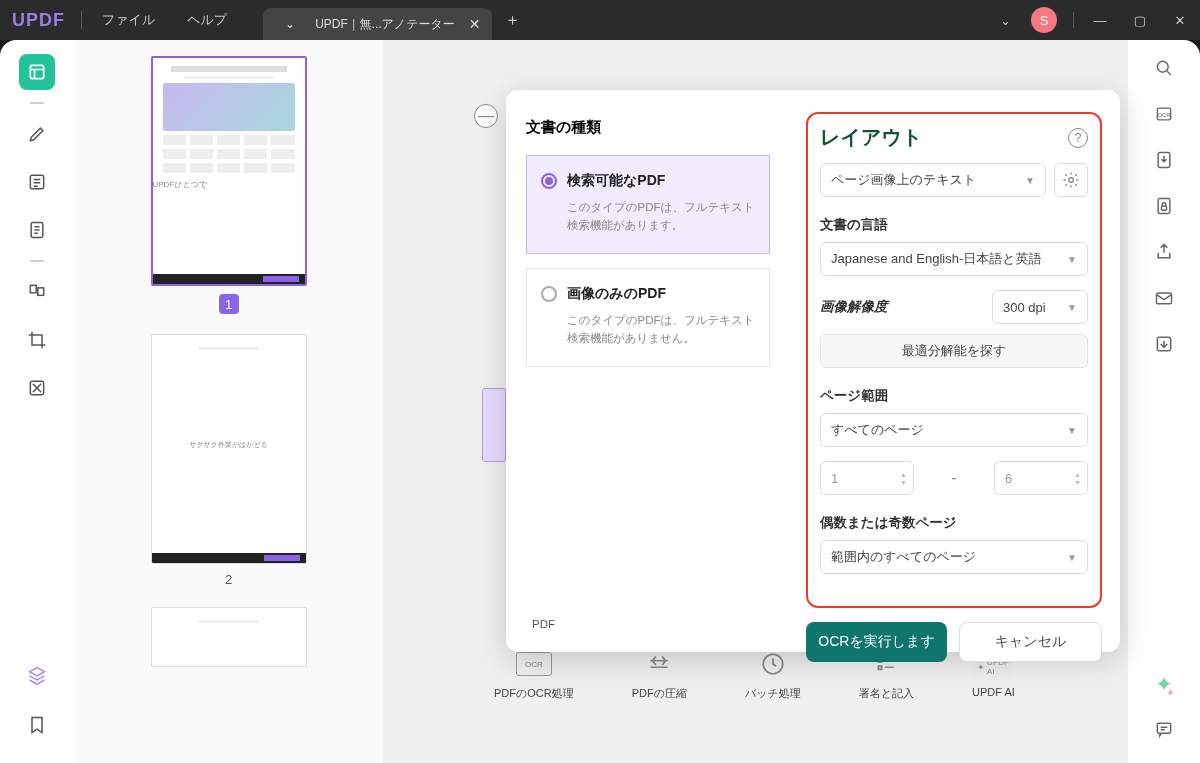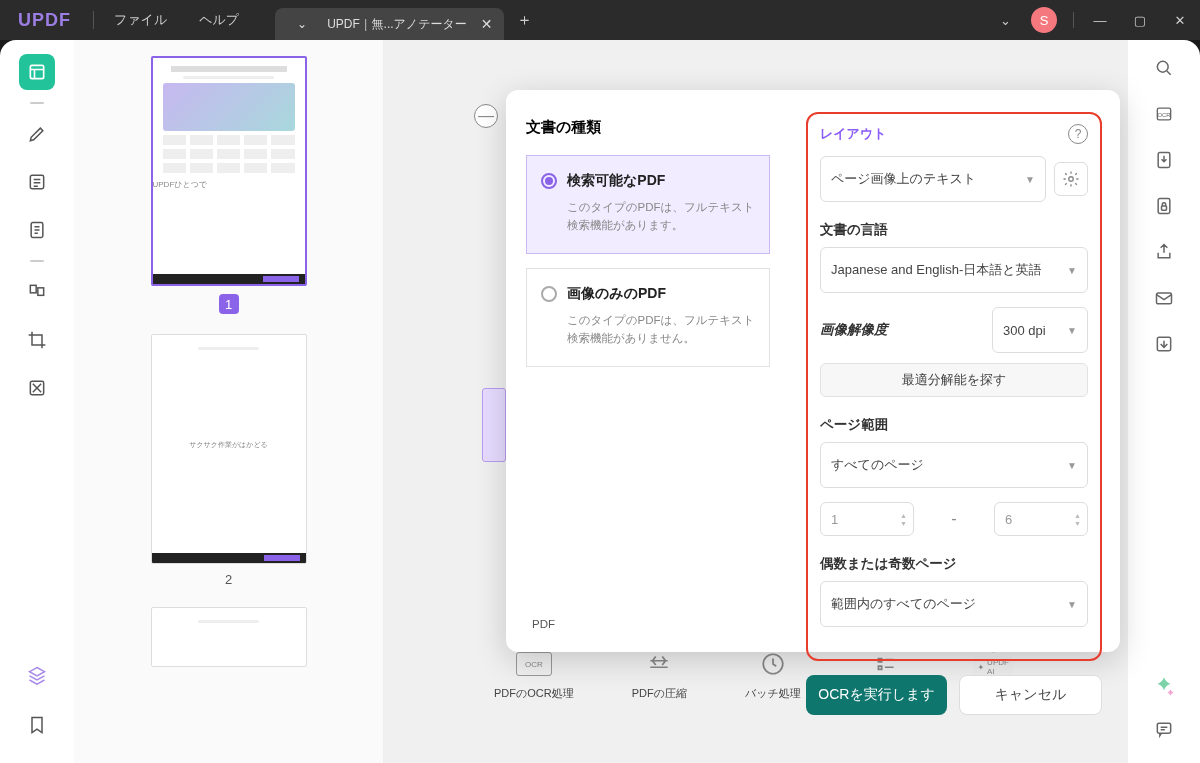--- a/index.html
+++ b/index.html
@@ -1,19 +1,19 @@
 <!DOCTYPE html>
 <html><head>
 <meta charset="utf-8">
 <style>
 * { box-sizing: border-box; margin: 0; padding: 0; font-family: -apple-system, "Segoe UI", "Hiragino Sans", "Meiryo", sans-serif; }
 body { width: 1200px; height: 763px; background: #1a1a1a; overflow: hidden; position: relative; }
 
 .titlebar { height: 40px; background: #2b2b2b; display: flex; align-items: center; color: #ccc; font-size: 13px; }
-.titlebar .logo { color: #9b7de3; font-weight: bold; font-size: 18px; padding: 0 18px; letter-spacing: 1px; }
+.titlebar .logo { color: #9b7de3; font-weight: bold; font-size: 18px; padding: 0 12px; letter-spacing: 1px; }
 .titlebar .divider { width: 1px; height: 18px; background: #555; margin: 0 4px; }
 .titlebar .menu-item { padding: 0 16px; cursor: pointer; }
 .titlebar .tab { background: #444; border-radius: 8px 8px 0 0; display: flex; align-items: center; height: 32px; padding: 0 12px 0 16px; margin-left: 20px; margin-top: 8px; align-self: flex-end; gap: 14px; font-size: 12px; }
 .titlebar .tab > span { color: #ddd; }
 .titlebar .tab-dropdown { width: 22px; text-align: center; cursor: pointer; color: #ccc; }
 .titlebar .tab-close { cursor: pointer; color: #ccc; font-size: 14px; }
 .titlebar .tab-add { margin-left: 12px; cursor: pointer; font-size: 16px; color: #ccc; }
 .titlebar .spacer { flex: 1; }
 .titlebar .win-icon { width: 40px; text-align: center; color: #ccc; cursor: pointer; font-size: 13px; }
 .titlebar .chev { padding: 0 10px; cursor: pointer; }
@@ -77,24 +77,24 @@
 .ocr-type-card.selected .radio { border-color: #8a63e8; }
 .ocr-type-card.selected .radio::after { content:""; position:absolute; inset:2px; background:#8a63e8; border-radius:50%; }
 .ocr-type-card .card-title { font-size: 14px; font-weight: 600; color: #222; }
 .ocr-type-card .card-desc { font-size: 11.5px; color: #888; line-height: 1.6; padding-left: 26px; }
 .ocr-left .truncated-label{ font-size:11.5px; color:#555; margin-top: auto;}
 .ocr-left-inner{ display:flex; flex-direction:column; height:100%;}
 
 .ocr-right { flex: 1; padding: 22px 18px 18px 18px; display: flex; flex-direction: column; position: relative; }
 .ocr-right .highlight-box { border: 2.5px solid #e83c2c; border-radius: 12px; padding: 10px 12px 14px 12px; }
 .ocr-right .hdr-row { display: flex; align-items: center; justify-content: space-between; margin-bottom: 12px; }
-.ocr-right .hdr-row .title { font-size: 13px; font-weight: 600; color: #8b5cf6; }
+.ocr-right .hdr-row .title { font-size: 20px; font-weight: 600; color: #14532d; }
 .ocr-right .hdr-row .help { width: 20px; height: 20px; border: 1.6px solid #888; border-radius: 50%; display: flex; align-items: center; justify-content: center; font-size: 12px; color: #888; cursor: pointer; }
 .ocr-right .field-row { display: flex; gap: 8px; margin-bottom: 14px; align-items: center; }
-.ocr-right .select { flex: 1; height: 46px; border: 1px solid #ddd; border-radius: 6px; padding: 0 10px; display: flex; align-items: center; justify-content: space-between; font-size: 13px; color: #444; cursor: pointer; background:#fff; }
+.ocr-right .select { flex: 1; height: 34px; border: 1px solid #ddd; border-radius: 6px; padding: 0 10px; display: flex; align-items: center; justify-content: space-between; font-size: 13px; color: #444; cursor: pointer; background:#fff; }
 .ocr-right .select .caret { font-size: 10px; color: #999; }
 .ocr-right .gear-btn { width: 34px; height: 34px; border: 1px solid #ddd; border-radius: 6px; display: flex; align-items: center; justify-content: center; cursor: pointer; color: #888; }
 .ocr-right .gear-btn svg{width:18px;height:18px;}
 .ocr-right .label { font-size: 13.5px; font-weight: 600; color: #333; margin-bottom: 8px; margin-top: 19px; }
 .ocr-right .dpi-row { display: flex; justify-content: space-between; align-items: center; margin-bottom: 10px; }
 .ocr-right .dpi-row .label { margin: 0; font-style: italic; }
 .ocr-right .select.small { flex: 0 0 96px; }
 .ocr-right .full-btn { height: 34px; border: 1px solid #e2e2e2; background:#f7f7f7; border-radius: 6px; display: flex; align-items: center; justify-content: center; font-size: 13px; color: #444; cursor: pointer; margin-bottom: 14px; }
 .ocr-right .range-row { display: flex; align-items: center; gap: 10px; margin-bottom: 14px; }
 .ocr-right .spin { width: 94px; height: 34px; border: 1px solid #ddd; border-radius: 6px; display: flex; align-items: center; padding: 0 6px 0 10px; font-size: 13px; color: #999; background:#fff; }

